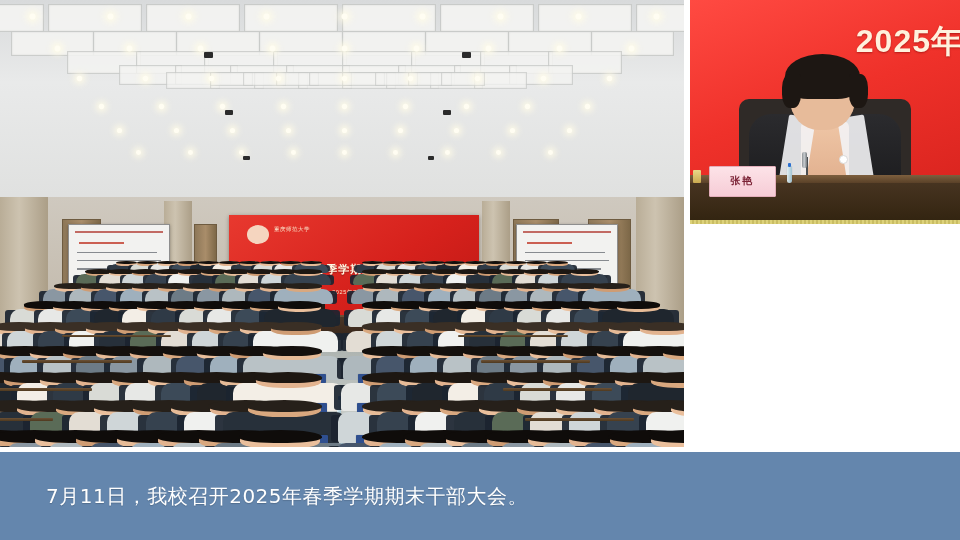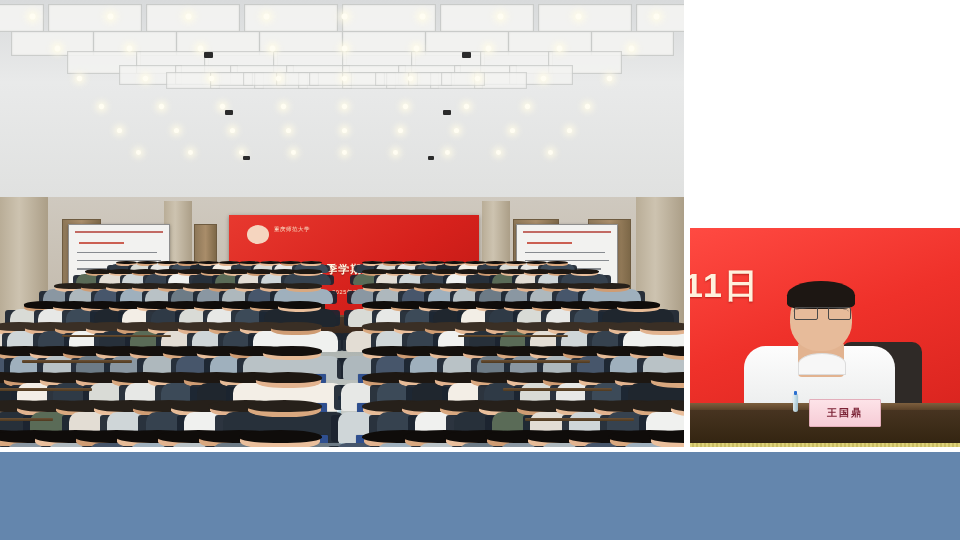--- a/index.html
+++ b/index.html
@@ -1009,50 +1009,59 @@
           <div class="body" style="left: 85.0635%; top: 184.066px; width: 19.873%; height: 34.068px; background: rgb(71, 86, 107);"></div>
           <div class="head" style="left: 89.155%; top: 172px; width: 11.69%; height: 17.7437px; background: rgb(217, 168, 127);"></div>
           <div class="head" style="left: 88.9212%; top: 170.297px; width: 12.1576%; height: 13.4852px; background: rgb(15, 12, 10);"></div>
           <div class="chairback" style="left: 89.8945%; top: 186.905px; width: 22.211%; height: 29.8095px;"></div>
           <div class="body" style="left: 91.0635%; top: 184.066px; width: 19.873%; height: 34.068px; background: rgb(159, 176, 189);"></div>
           <div class="head" style="left: 95.155%; top: 172px; width: 11.69%; height: 17.7437px; background: rgb(234, 191, 156);"></div>
           <div class="head" style="left: 94.9212%; top: 170.297px; width: 12.1576%; height: 13.4852px; background: rgb(15, 12, 10);"></div>
         </div>
     </div>
 
-
-    <div class="panel panel-br">
+    <div class="panel panel-tr">
       <div class="redbg"></div>
-      <div class="bd-text" style="left:-6px;top:16%;font-size:34px;letter-spacing:2px">11日</div>
-
-      <div class="chair" style="left:56%;top:52%;width:30%;height:42%"></div>
-
-      <div class="person-torso" style="left:20%;top:54%;width:56%;height:42%;
-           background:linear-gradient(#fdfdfd,#e4e6e6)"></div>
-      <div style="position:absolute;left:40%;top:52%;width:17%;height:16%;
-           background:#e2b390;border-radius:4px"></div>
-      <div style="position:absolute;left:40%;top:57%;width:17%;height:9%;
-           background:#f7f7f7;border-radius:50% 50% 0 0;border:1px solid #dcdcdc"></div>
-
-      <div class="person-head" style="left:37%;top:27%;width:23%;height:29%"></div>
-      <div class="person-hair" style="left:36%;top:24%;width:25%;height:13%;
-           border-radius:50% 50% 20% 20%"></div>
-      <div style="position:absolute;left:38%;top:36%;width:21%;height:5%;
-           border-top:1.5px solid #4a4a4a;border-radius:40%"></div>
-      <div style="position:absolute;left:38.5%;top:36%;width:8%;height:5%;
-           border:1.2px solid #4a4a4a;border-radius:2px"></div>
-      <div style="position:absolute;left:51%;top:36%;width:8%;height:5%;
-           border:1.2px solid #4a4a4a;border-radius:2px"></div>
-
-      <div class="dais" style="height:20%">
+      <div class="bd-text" style="right:-4px;top:9%;font-size:32px;letter-spacing:1px">2025年</div>
+
+      <div class="chair" style="left:18%;top:44%;width:64%;height:50%"></div>
+
+      <div class="person-torso" style="left:22%;top:51%;width:56%;height:44%;
+           background:linear-gradient(#2b2b2e,#171719)"></div>
+      <div style="position:absolute;left:41%;top:54%;width:18%;height:30%;
+           background:linear-gradient(#efc6a6,#e0ae8c);border-radius:6px 6px 0 0;"></div>
+      <div style="position:absolute;left:34%;top:52%;width:10%;height:40%;
+           background:#f3f3f5;transform:rotate(9deg);border-radius:2px;opacity:.9"></div>
+      <div style="position:absolute;left:57%;top:52%;width:10%;height:40%;
+           background:#f3f3f5;transform:rotate(-9deg);border-radius:2px;opacity:.9"></div>
+      <div style="position:absolute;left:55%;top:69%;width:7px;height:7px;border-radius:50%;
+           background:#fff;border:1px solid #d9d9d9"></div>
+
+      <div class="person-head" style="left:37%;top:28%;width:24%;height:30%"></div>
+      <div class="person-hair" style="left:35%;top:24%;width:28%;height:20%;
+           border-radius:50% 50% 30% 30%"></div>
+      <div class="person-hair" style="left:34%;top:33%;width:7%;height:15%;
+           border-radius:40% 10% 40% 40%"></div>
+      <div class="person-hair" style="left:59%;top:33%;width:7%;height:15%;
+           border-radius:10% 40% 40% 40%"></div>
+
+      <div class="mic-arm" style="left:43%;top:70%;height:22%"></div>
+      <div class="mic" style="left:41.5%;top:68%;width:5px;height:16px"></div>
+
+      <div class="dais">
         <div class="dais-top"></div>
         <div class="skirt"></div>
       </div>
 
-      <div class="nameplate" style="left:44%;top:78%;width:26%;height:12%;font-size:10px">王国鼎</div>
-      <div class="bottle" style="left:38%;top:76%;height:18px"></div>
+      <div class="nameplate" style="left:7%;top:74%;width:24%;height:13%;font-size:10px">张艳</div>
+      <div class="bottle" style="left:36%;top:74%;height:17px"></div>
+      <div class="cup" style="left:1%;top:76%;width:8px;height:13px"></div>
+    </div>
+
+  </div>
+
+  <div class="captionbar">
+    <div class="cap-text-wrap">
+      <span class="cap-text">7月11日，我校召开2025年春季学期期末干部大会。</span>
     </div>
   </div>
 
-  <div class="captionbar">
-  </div>
-
 </div>
 
 </body></html>

